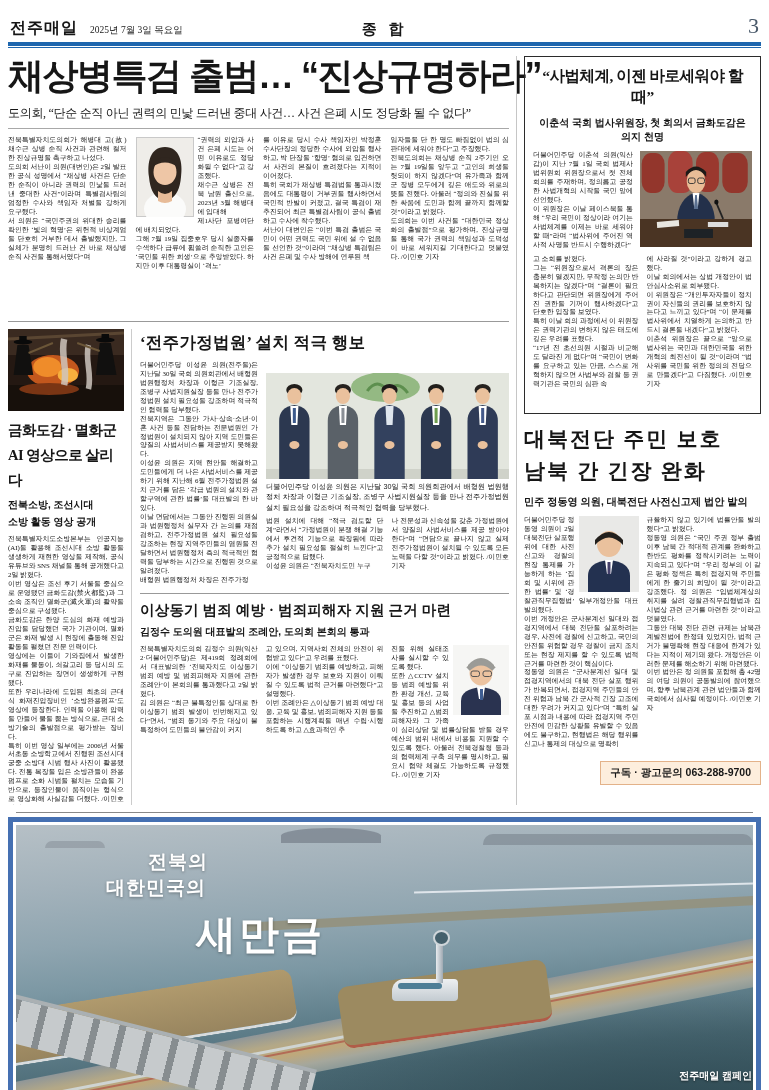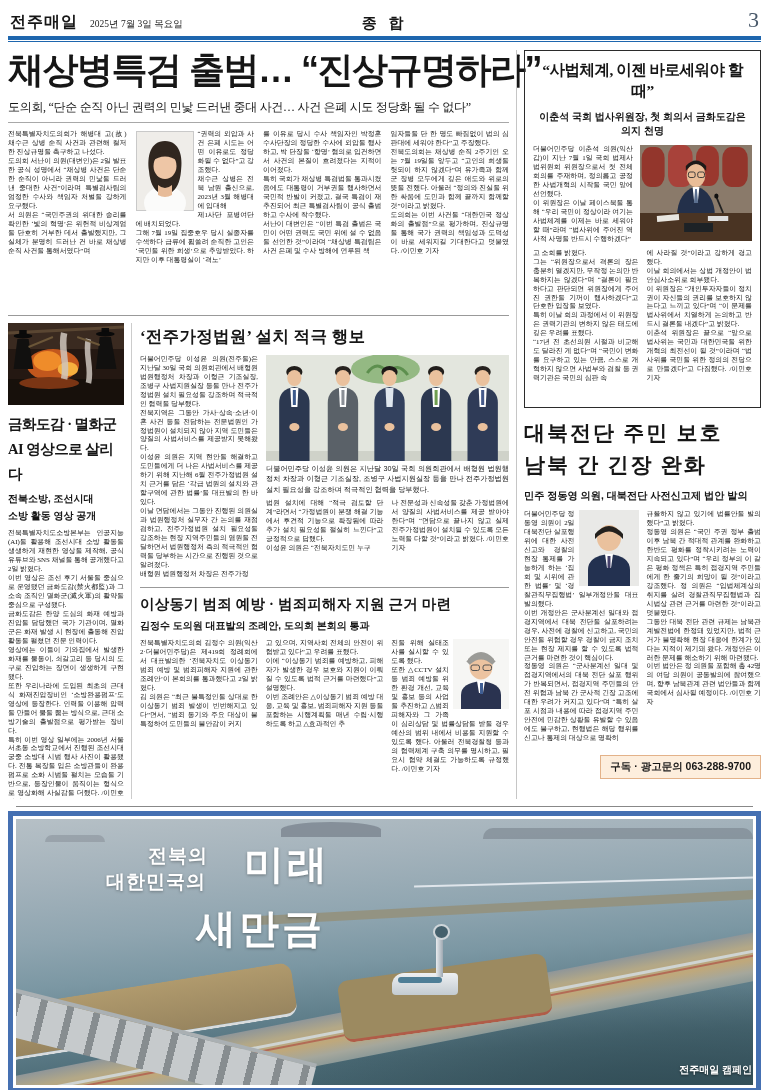--- a/index.html
+++ b/index.html
@@ -1,21 +1,21 @@
 <!DOCTYPE html>
 <html><head>
 <meta charset="utf-8">
 <style>
   * { margin:0; padding:0; box-sizing:border-box; }
   html,body { width:769px; height:1090px; background:#fff; overflow:hidden; }
   body { font-family:"Liberation Serif","DejaVu Serif",serif; color:#161616; }
   .page { padding:0 8px; }
 
   
-  .masthead { display:flex; align-items:flex-end; padding:7px 2px 3px; position:relative; }
+  .masthead { display:flex; align-items:flex-end; padding:13px 2px 3px; position:relative; }
   .paper-name { font-family:"Liberation Sans",sans-serif; font-weight:bold; font-size:16px; letter-spacing:1px; }
   .edition-date { font-size:9.5px; margin-left:12px; padding-bottom:2px; color:#222; }
   .section-name { position:absolute; left:50%; transform:translateX(-50%); font-weight:bold; font-size:15px; letter-spacing:4px; }
   .page-number { margin-left:auto; font-size:22px; color:#49596a; }
   .rule-thick { height:4px; background:#1e66ae; }
   .rule-thin { height:1px; background:#1e66ae; margin-top:1px; }
 
   
   .content { display:flex; margin-top:8px; }
   .left-region { width:508px; padding-right:7px; }
@@ -40,21 +40,21 @@
   .midcol { flex:1; padding-left:8px; }
   .sidebar-photo { width:100%; height:82px; }
   .sidebar-headline { font-size:14.5px; font-weight:bold; line-height:1.7; margin:7px 0 4px; letter-spacing:-0.5px; }
   .sidebar-subhead { font-family:"Liberation Sans",sans-serif; font-weight:bold; font-size:10px; line-height:1.7; margin-bottom:5px; }
 
   .fam-headrow { display:flex; gap:9px; align-items:center; }
   .fam-headline { font-size:16.5px; font-weight:bold; width:232px; line-height:1.3; padding-top:3px; letter-spacing:0.3px; }
   .fam-subblock { flex:1; border-left:3px solid #1e66ae; padding-left:7px; font-family:"Liberation Sans",sans-serif; font-weight:bold; font-size:9.6px; line-height:1.75; }
   .fam-body { display:flex; gap:8px; margin-top:7px; }
   .fam-col1 { width:118px; }
-  .fam-right { flex:1; }
+  .fam-right { flex:1;margin-top:12px; }
   .group-photo { width:100%; height:106px; }
   .photo-caption { font-family:"Liberation Sans",sans-serif; font-size:7.2px; line-height:1.45; text-align:justify; margin-top:3px; word-break:break-all; }
   .fam-cols { display:flex; gap:8px; margin-top:4px; }
   .fam-cols > div { flex:1; }
   .mid-rule { height:1px; background:#999; margin:8px 0 7px; }
 
   .crime-headline { font-size:14.5px; font-weight:bold; letter-spacing:0.2px; }
   .crime-subhead { font-family:"Liberation Sans",sans-serif; font-weight:bold; font-size:10px; margin:5px 0 6px; }
   .crime-cols { display:flex; gap:8px; }
   .crime-cols > div { flex:1; }
@@ -403,17 +403,16 @@
       <div class="ad-road"></div>
       <div class="ad-redpath"></div>
     </div>
     <div class="ad-ground"></div>
     <div class="ad-island"></div>
     <div class="ad-dam"></div>
     <div class="ad-building"></div>
     <div class="ad-tower"></div>
     <div class="ad-text ad-t1">전북의</div>
     <div class="ad-text ad-t2">대한민국의</div>
-    <div class="ad-text ad-t3">미래</div>
     <div class="ad-text ad-t4">새만금</div>
     <div class="ad-credit">전주매일 캠페인</div>
   </div>
 </div>
 
 </body></html>

